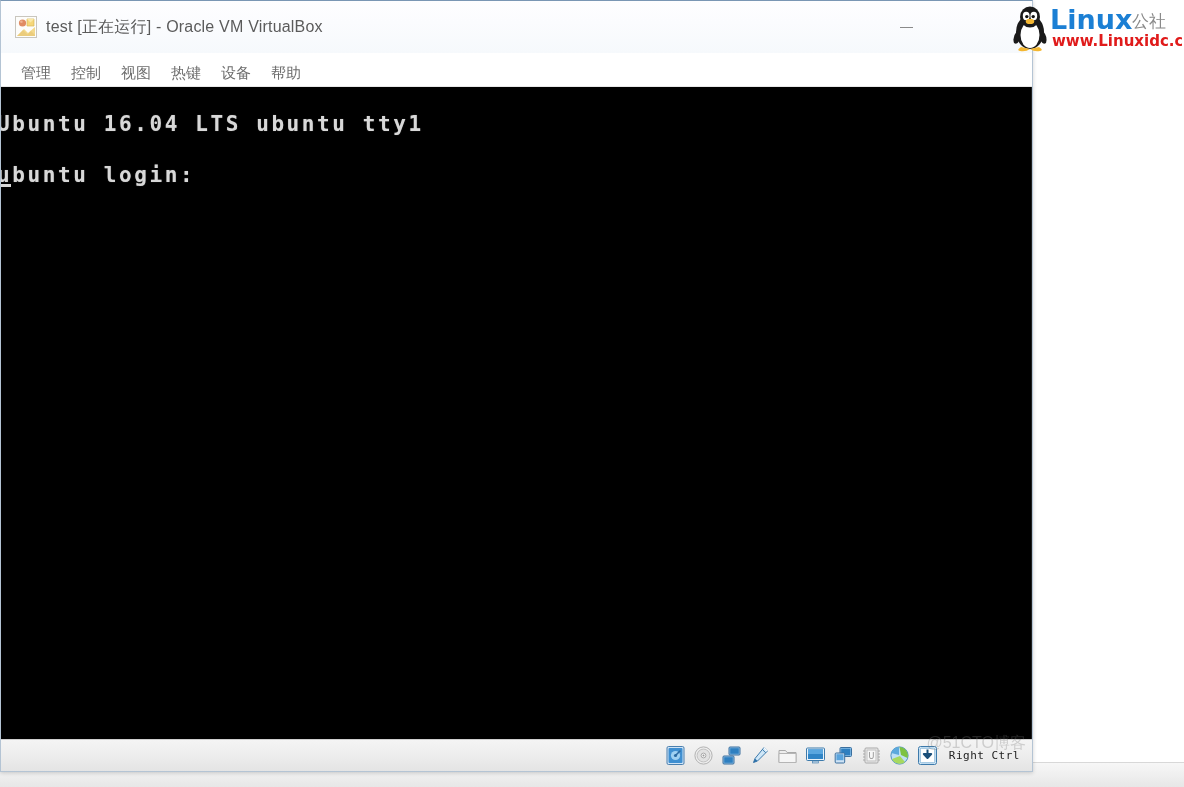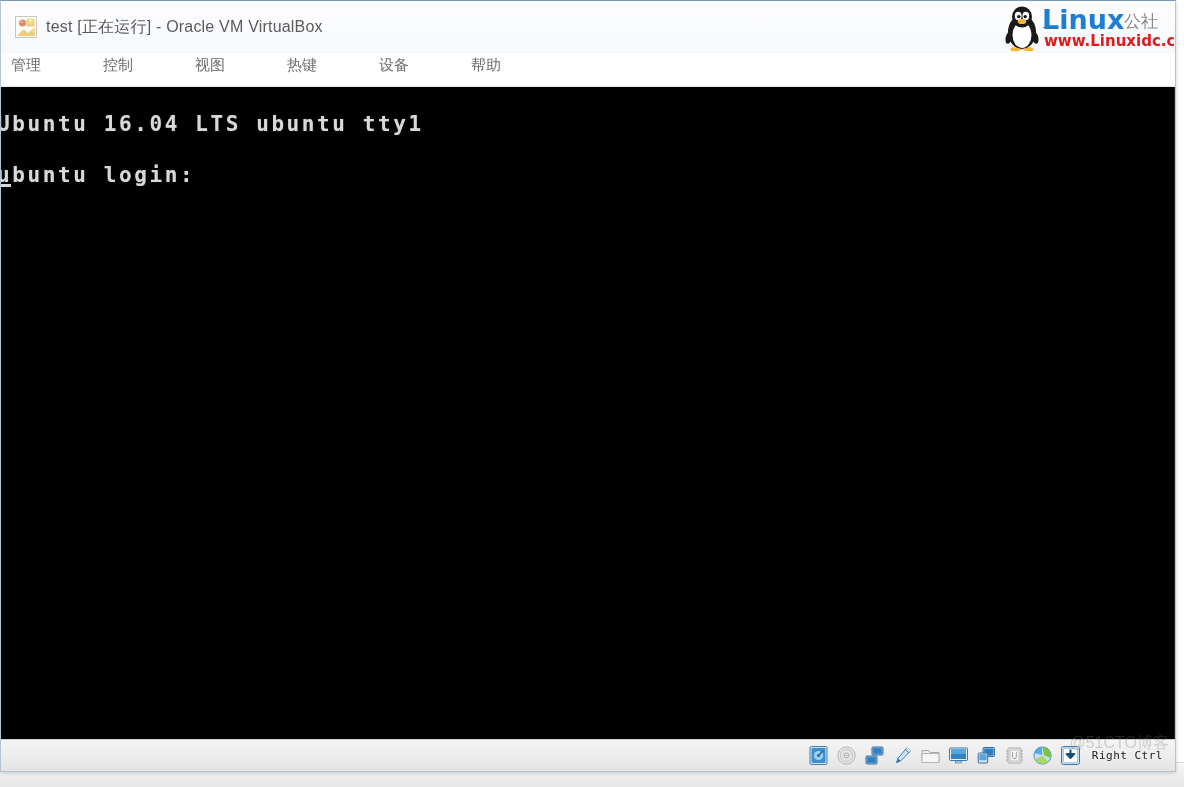--- a/index.html
+++ b/index.html
@@ -34,21 +34,21 @@
     height: 25px;
     background: linear-gradient(to bottom, #f7f7f7 0%, #eeeeee 55%, #e6e6e6 100%);
     border-top: 1px solid #d8d8d8;
   }
 
   
   .vm-window {
     position: absolute;
     left: 0;
     top: 0;
-    width: 1176px;
+    width: 1033px;
     height: 772px;
     background: #ffffff;
     border: 1px solid #b4c4d4;
     border-top: 1px solid #7a97b4;
     box-sizing: border-box;
     box-shadow: 0 1px 4px rgba(0,0,0,0.18);
   }
 
   
   .titlebar {
@@ -93,24 +93,24 @@
     width: 13px;
     height: 1px;
     background: #8a8a8a;
   }
 
   
   .menubar {
     height: 34px;
     background: #ffffff;
     display: flex;
-    align-items: flex-start;
+    align-items: flex-end;
+    padding-left: 10px;
     border-bottom: 1px solid #e8e8e8;
     box-sizing: border-box;
-    gap: 42px;
   }
   .menu-item {
     font-size: 15px;
     color: #6d6d6d;
     padding: 3px 10px;
     white-space: nowrap;
     font-family: "Liberation Sans", sans-serif;
     cursor: default;
   }
 
@@ -175,21 +175,21 @@
     font-size: 11px;
     color: #222;
     font-family: "DejaVu Sans Mono", "Liberation Mono", monospace;
     letter-spacing: 0.5px;
     white-space: nowrap;
   }
 
   
   .wm-linuxidc {
     position: absolute;
-    right: 10px;
+    right: 2px;
     top: 2px;
     width: 180px;
     height: 50px;
     pointer-events: none;
     user-select: none;
   }
   .wm-51cto {
     position: absolute;
     right: 6px;
     bottom: 17px;

